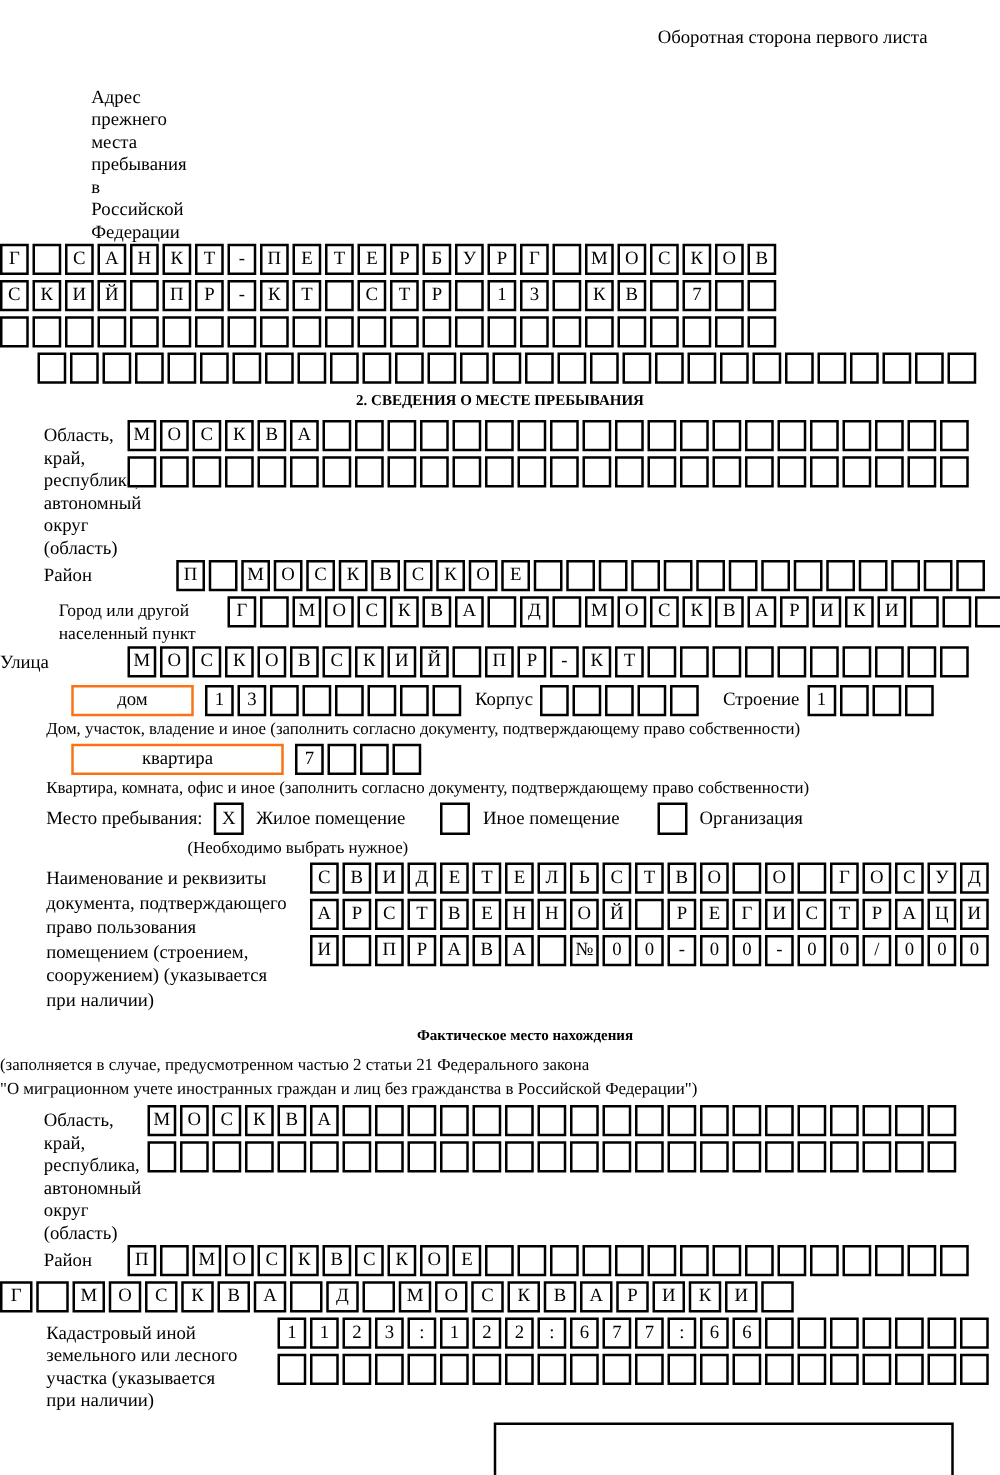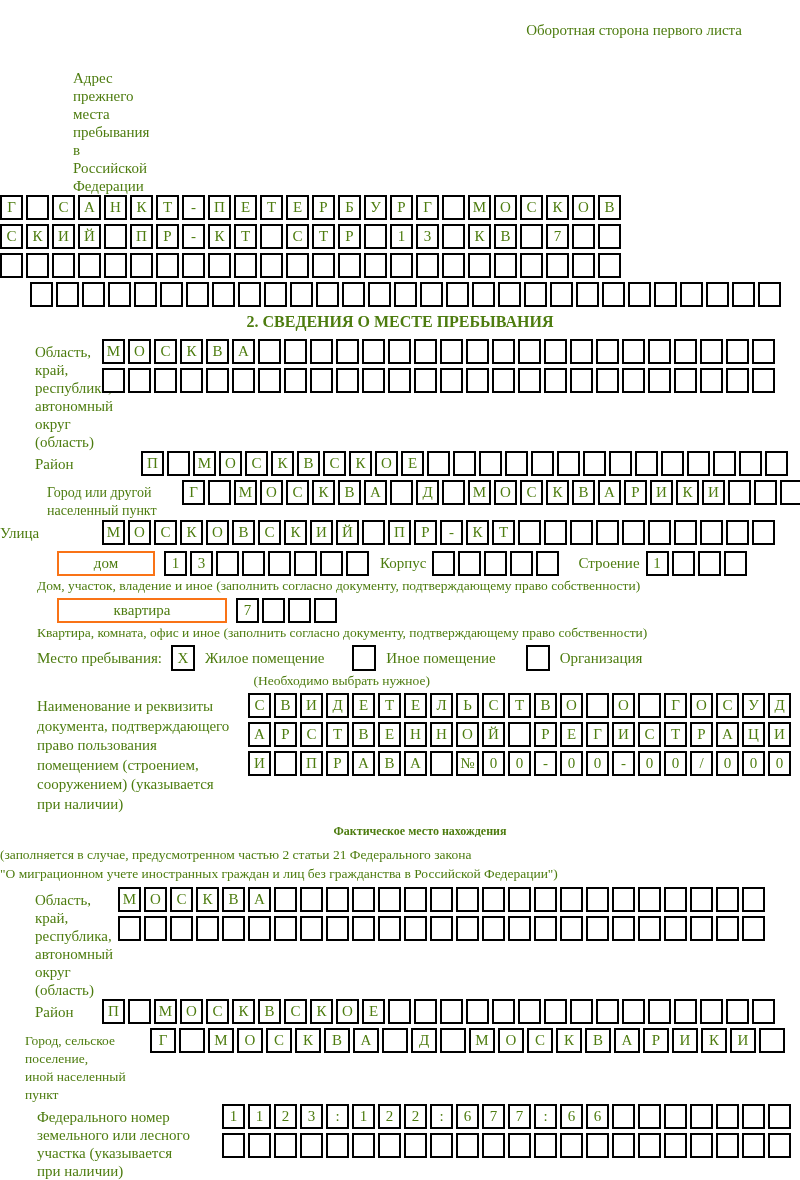--- a/index.html
+++ b/index.html
@@ -1,35 +1,35 @@
 <!DOCTYPE html>
 <html><head>
 <meta charset="utf-8">
 <style>
   html,body{margin:0;padding:0;background:#fff;}
   .page{
-    position:relative;width:800px;height:1180px;background:#fff;color:#4d7c0f;
+    position:relative;width:800px;height:1180px;background:#fff;color:#000000;
     font-family:"Liberation Serif","DejaVu Serif",serif;overflow:hidden;
   }
   .corner{ text-align:right;padding:22px 58px 0 0;font-size:15px;}
   .frow{display:flex;align-items:flex-start;}
   .flabel{flex:none;box-sizing:border-box;font-size:15px;line-height:18px;padding-top:4px;}
   .rows{flex:1;}
   .cellrow{display:flex;margin-bottom:4px;}
   .cell{
     flex:none;width:23px;height:25px;box-sizing:border-box;border:2px solid #000;
     margin-right:3px;display:flex;align-items:center;justify-content:center;
     font-size:15px;line-height:1;background:#fff;
   }
   .bigcell .cell{width:26px;}
   .blockA{margin-top:26px;flex-direction:column;}
   .lblA{width:157px;padding-left:73px;}
   .fullrow{margin-left:30px;margin-bottom:2px;}
   .cap{font-size:13.5px;text-align:center;margin:2px 0 0 0;}
-  .sect{font-size:16px;font-weight:bold;text-align:center;margin:6px 0 8px 0;}
+  .sect{font-size:12px;font-weight:bold;text-align:center;margin:6px 0 8px 0;}
   .lbl-r1{width:102px;padding-left:35px;}
   .lbl-d1{width:141px;padding-left:35px;}
   .lbl-c1{width:170px;padding-left:35px;font-size:14px;margin-left:12px;}
   .lbl-st{width:102px;}
   .houserow,.aptrow{display:flex;align-items:center;margin:2px 0 2px 57px;}
   .widebox{
     flex:none;height:25px;box-sizing:border-box;border:2px solid #f97316;
     display:flex;align-items:center;justify-content:center;font-size:15px;background:#fff;
   }
   .dombox{width:98px;margin-right:9px;}
@@ -38,21 +38,21 @@
   .inlbl{font-size:15px;margin:0 6px 0 8px;}
   .inlbl.stro{margin-left:16px;}
   .note-left{font-size:13.5px;margin:2px 0 4px 37px;}
   .chk{display:flex;align-items:center;margin:4px 0 0 37px;font-size:15px;}
   .chkbox{
     flex:none;width:24px;height:26px;box-sizing:border-box;border:2px solid #000;
     display:flex;align-items:center;justify-content:center;font-size:15px;margin:0 10px 0 9px;
   }
   .chkbox.g2{margin-left:28px;}
   .chkbox.g3{margin-left:30px;}
-  .chknote{font-size:13.5px;text-align:right;width:280px;margin:2px 0 4px 150px;}
+  .chknote{font-size:13.5px;text-align:left;width:280px;margin:2px 0 4px 150px;}
   .lbl-docs{width:248px;padding-left:37px;line-height:19.5px;}
   .fact-title{font-size:12px;font-weight:bold;text-align:center;margin:10px 0 6px 0;padding-left:40px;}
   .capc{font-size:13.5px;text-align:left;line-height:19px;margin-bottom:4px;}
   .lbl-r2{width:118px;padding-left:35px;}
   .lbl-d2{width:102px;padding-left:35px;}
   .lbl-c2{width:150px;padding-left:25px;font-size:13.5px;}
   .lbl-cad{width:222px;padding-left:37px;}
   .stampbox{width:368px;height:176px;box-sizing:border-box;border:2px solid #000;margin:8px 0 0 395px;background:#fff;}
 </style>
 </head>
@@ -578,24 +578,20 @@
         <span class="cell"></span>
         <span class="cell"></span>
         <span class="cell"></span>
         <span class="cell"></span>
         <span class="cell"></span>
         <span class="cell"></span>
       </div>
   </div>
 
   <div class="frow">
-    <div class="flabel lbl-c2">
-        <div>Город, сельское поселение,</div>
-        <div>иной населенный пункт</div>
-      </div>
     <div class="cellrow bigcell">
         <span class="cell">Г</span>
         <span class="cell"></span>
         <span class="cell">М</span>
         <span class="cell">О</span>
         <span class="cell">С</span>
         <span class="cell">К</span>
         <span class="cell">В</span>
         <span class="cell">А</span>
         <span class="cell"></span>
@@ -610,21 +606,21 @@
         <span class="cell">Р</span>
         <span class="cell">И</span>
         <span class="cell">К</span>
         <span class="cell">И</span>
         <span class="cell"></span>
       </div>
   </div>
 
   <div class="frow">
     <div class="flabel lbl-cad">
-        <div>Федерального номер</div>
+        <div>Кадастровый иной</div>
         <div>земельного или лесного</div>
         <div>участка (указывается</div>
         <div>при наличии)</div>
       </div>
     <div class="rows">
       <div class="cellrow">
           <span class="cell">1</span>
           <span class="cell">1</span>
           <span class="cell">2</span>
           <span class="cell">3</span>

